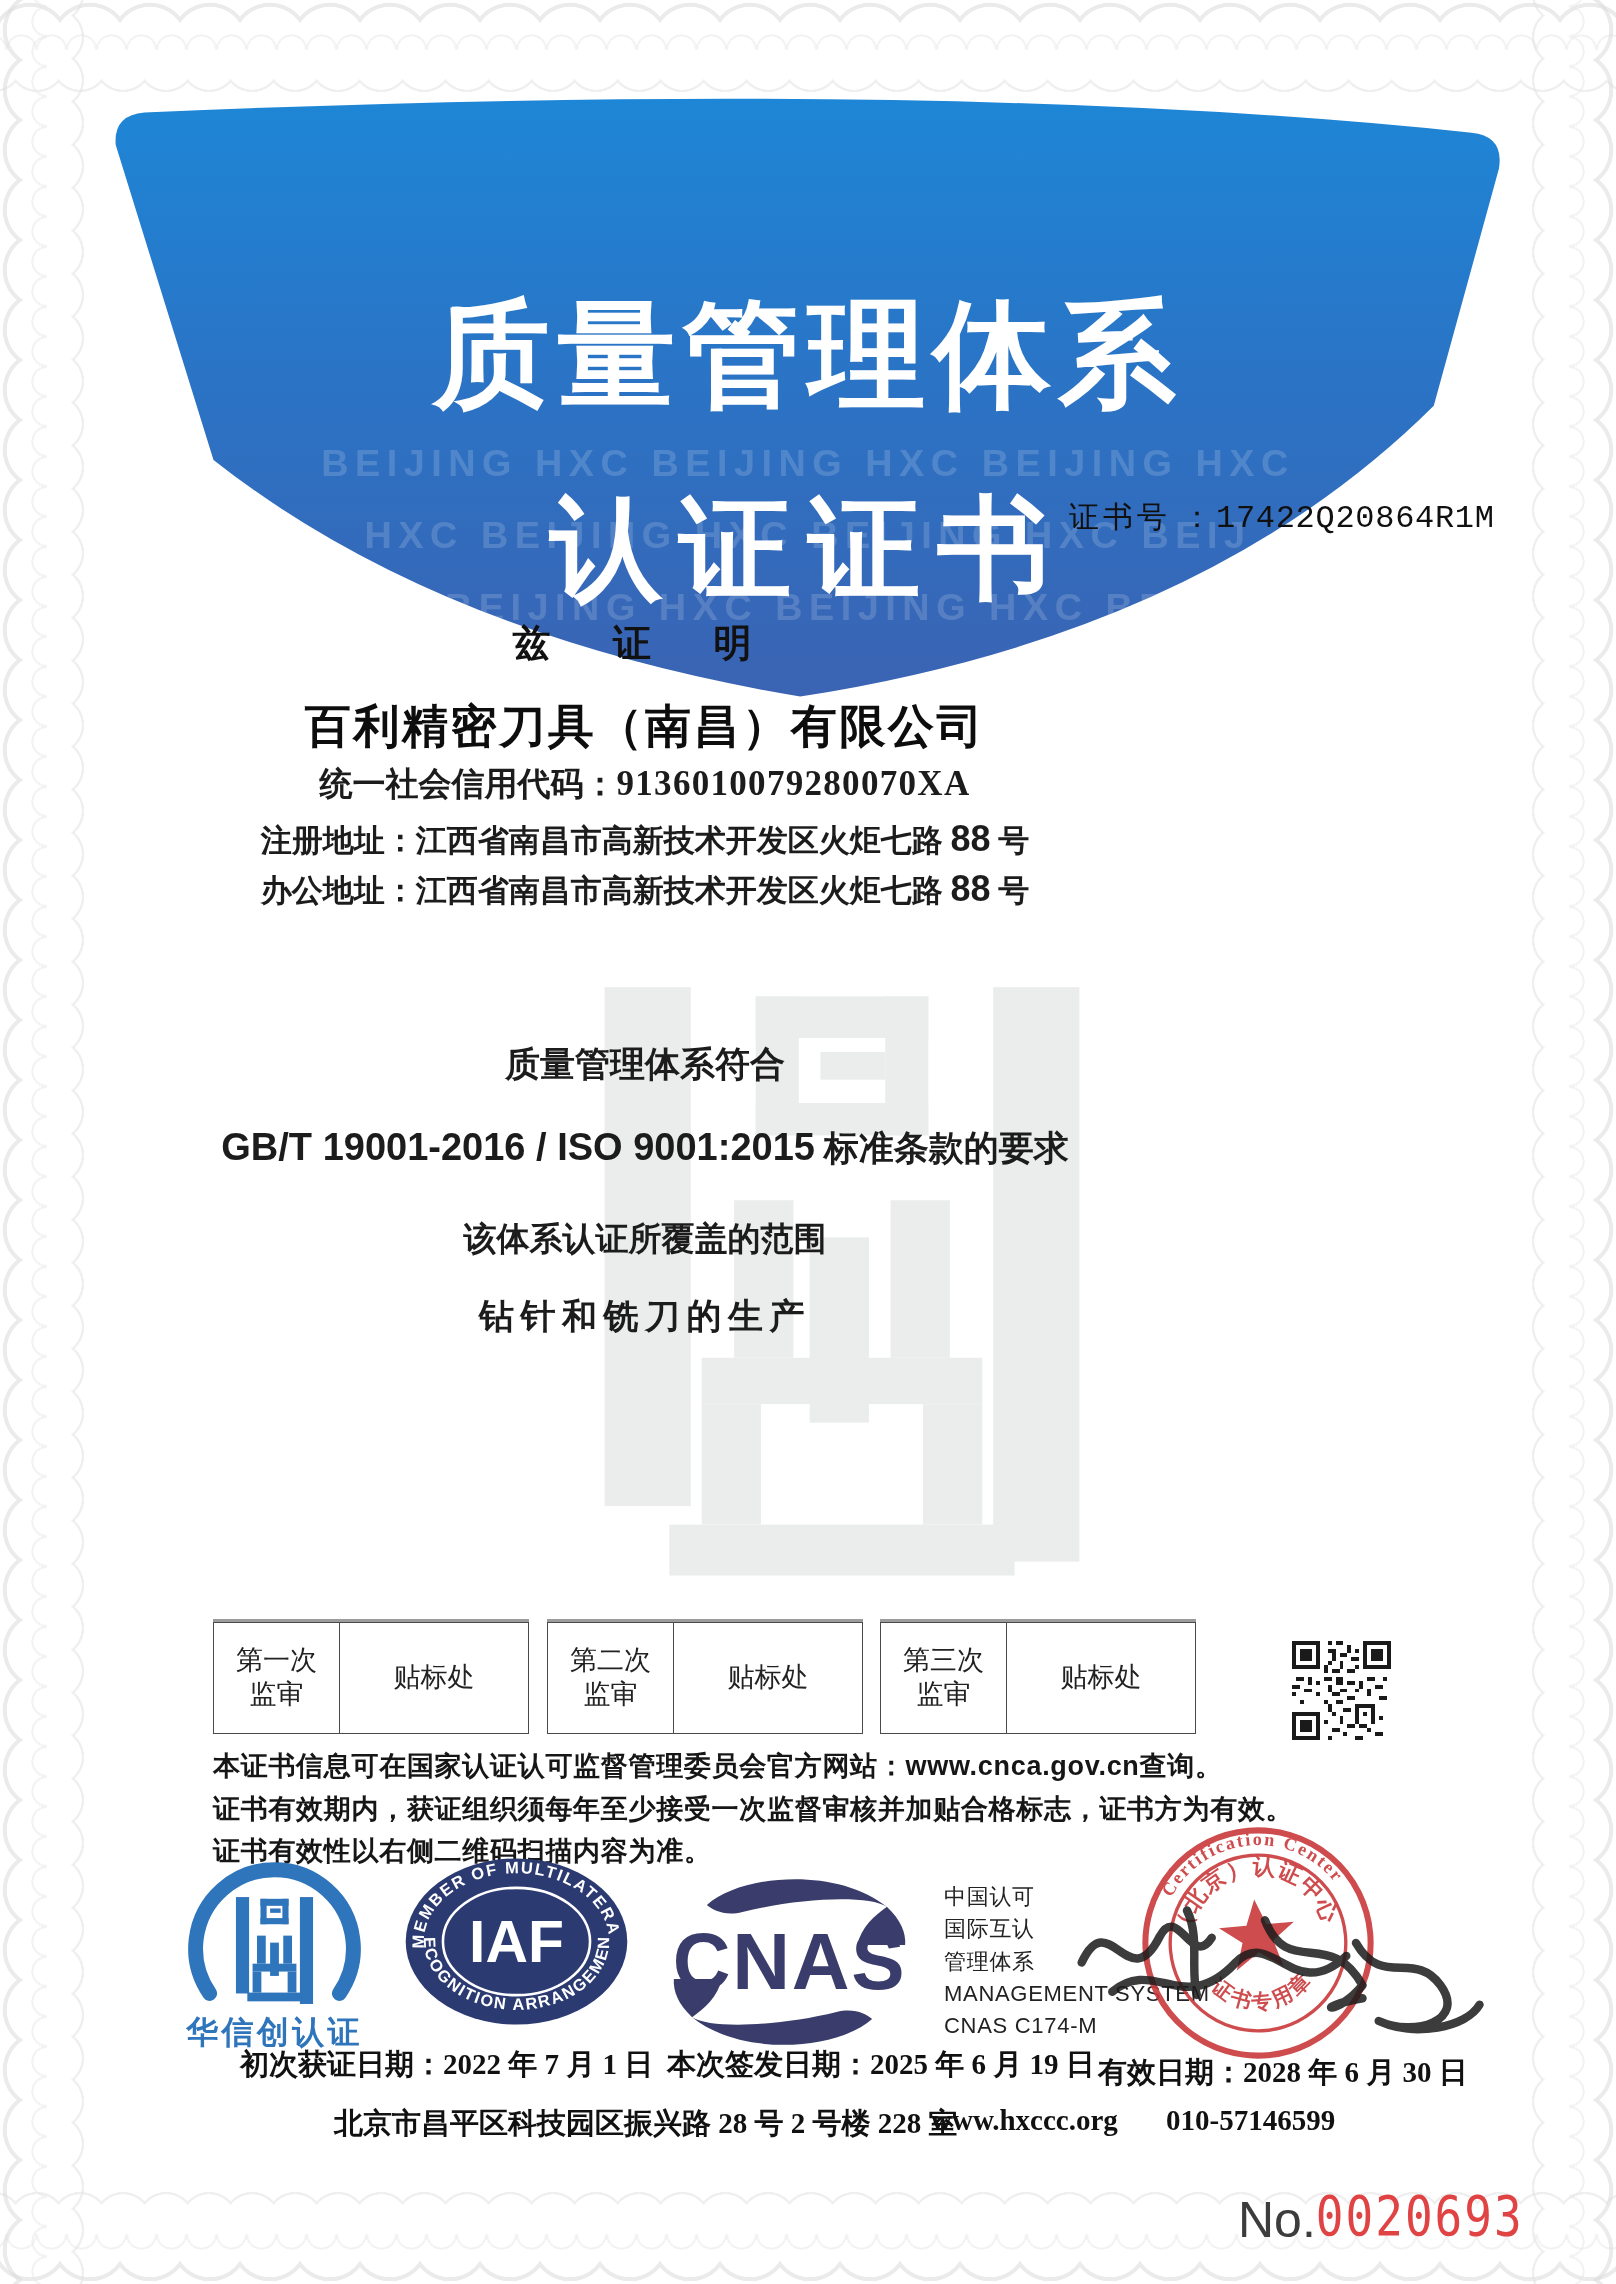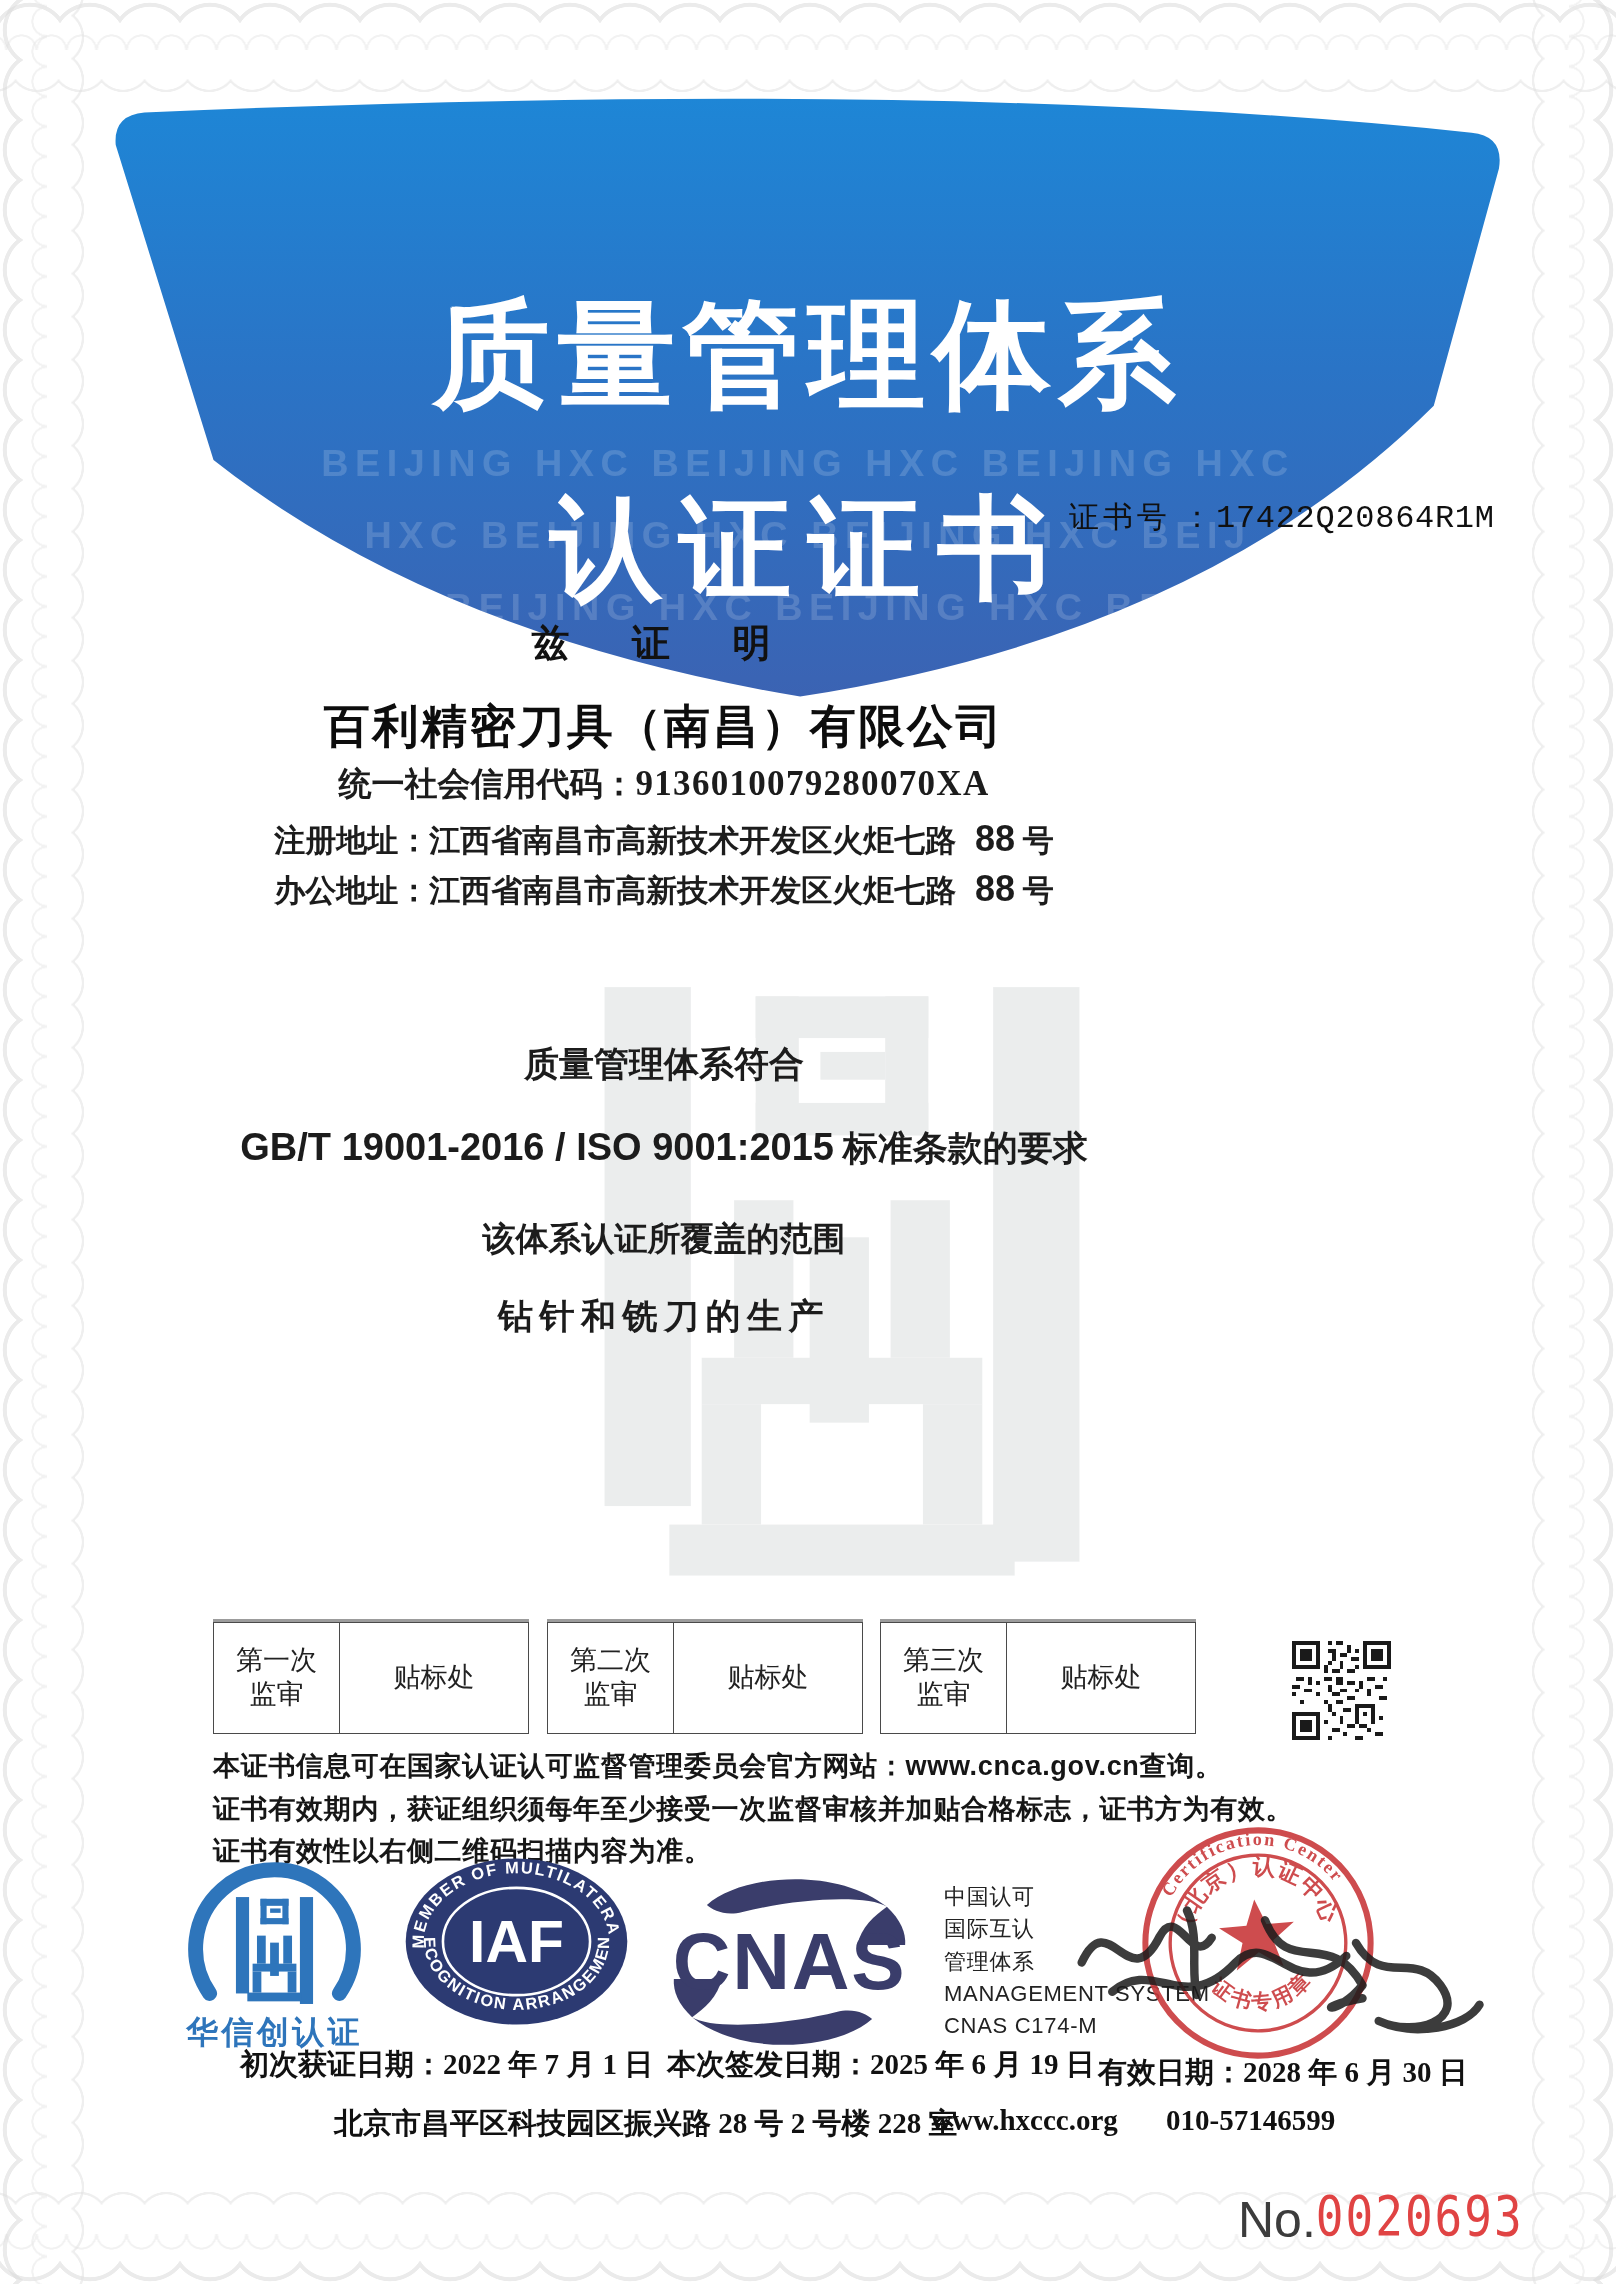--- a/index.html
+++ b/index.html
@@ -1,21 +1,21 @@
 <!DOCTYPE html>
 <html style="font-size:10.4px"><head>
 <meta charset="utf-8">
 <style>
   html,body{margin:0;padding:0;background:#9a9a9a;}
   #page{
     position:relative; width:1616px; height:2284px; background:#ffffff;
     overflow:hidden; font-family:"Liberation Sans", sans-serif; color:#1c1c1c;
   }
   .abs{position:absolute;}
-  .center{left:0;width:1290px;text-align:center;padding-left:19px;}
+  .center{left:0;width:1290px;text-align:center;}
   
   .lace{position:absolute;opacity:.55;pointer-events:none;}
   .lace-h{
     left:0;width:1616px;height:124px;
     background:
       radial-gradient(circle at 50% 100%, transparent 52%, #dcdcdc 53% 58%, transparent 59%) 0 -18px/60px 60px repeat-x,
       radial-gradient(circle at 50% 0%, transparent 55%, #e2e2e2 56% 60%, transparent 61%) 15.6px 63px/43px 43px repeat-x,
       radial-gradient(circle at 50% 100%, transparent 40%, #e8e8e8 41% 46%, transparent 47%) 6.5px 19.5px/30px 30px repeat-x;
   }
   .lace-v{
@@ -40,21 +40,21 @@
   .certno .label{font-family:"Liberation Serif", serif; letter-spacing:3.9px;}
   .certno .val{font-family:"Liberation Mono", monospace; font-size:32px; letter-spacing:0.7px;}
 
   .certify{top:618px; font-size:38px; font-weight:bold; letter-spacing:26px; color:#111;}
   .company{top:676px; font-size:46px; font-weight:bold; letter-spacing:2.6px; color:#0d0d0d;margin-top:20px;}
 
   .credit{top:762px; font-size:33px; font-weight:bold;}
   .credit .code{font-family:"Liberation Serif", serif; font-size:35px; letter-spacing:1.3px;}
 
   .addr{font-size:31px; font-weight:bold;}
-  .addr .pre{font-family:Liberation Mono, monospace;margin-top:36px;}
+  .addr .pre{font-family:Liberation Serif, serif;margin-top:36px;}
   .addr .num{font-size:36px;}
   .addr .suf{font-family:"Liberation Serif", serif;}
   .addr1{top:818px;} .addr2{top:868px;} .addr3{top:918px;}
 
   .conform{top:1041px; font-size:35px; font-weight:bold;}
   .standard{top:1125px; font-size:38px; font-weight:bold;}
   .standard .tail{font-family:"Liberation Serif", serif; font-size:35px;}
   .scopehead{top:1217px; font-size:33px; font-weight:bold;}
   .scope{top:1293px; font-size:35px; font-weight:bold; font-family:"Liberation Serif", serif; letter-spacing:6.5px;}
 

